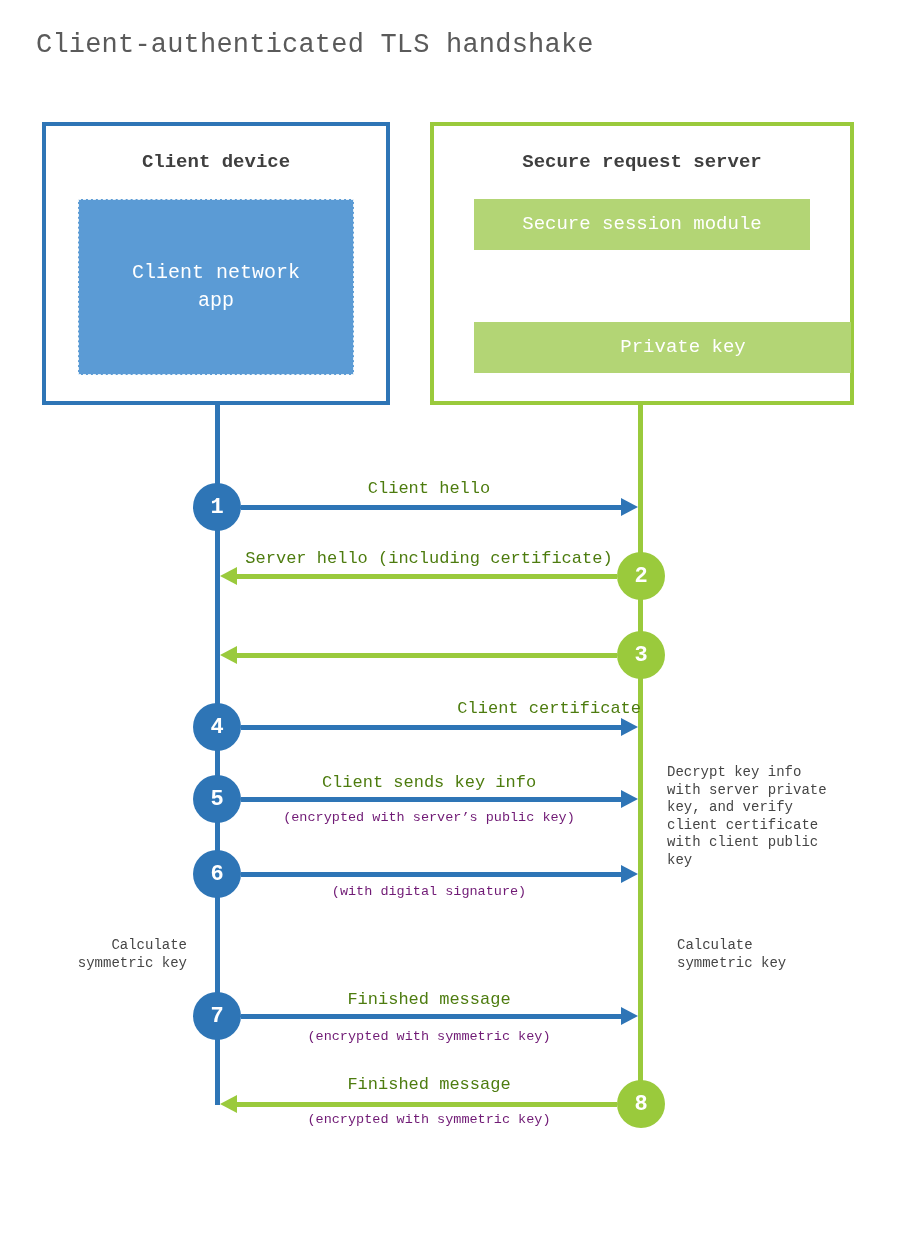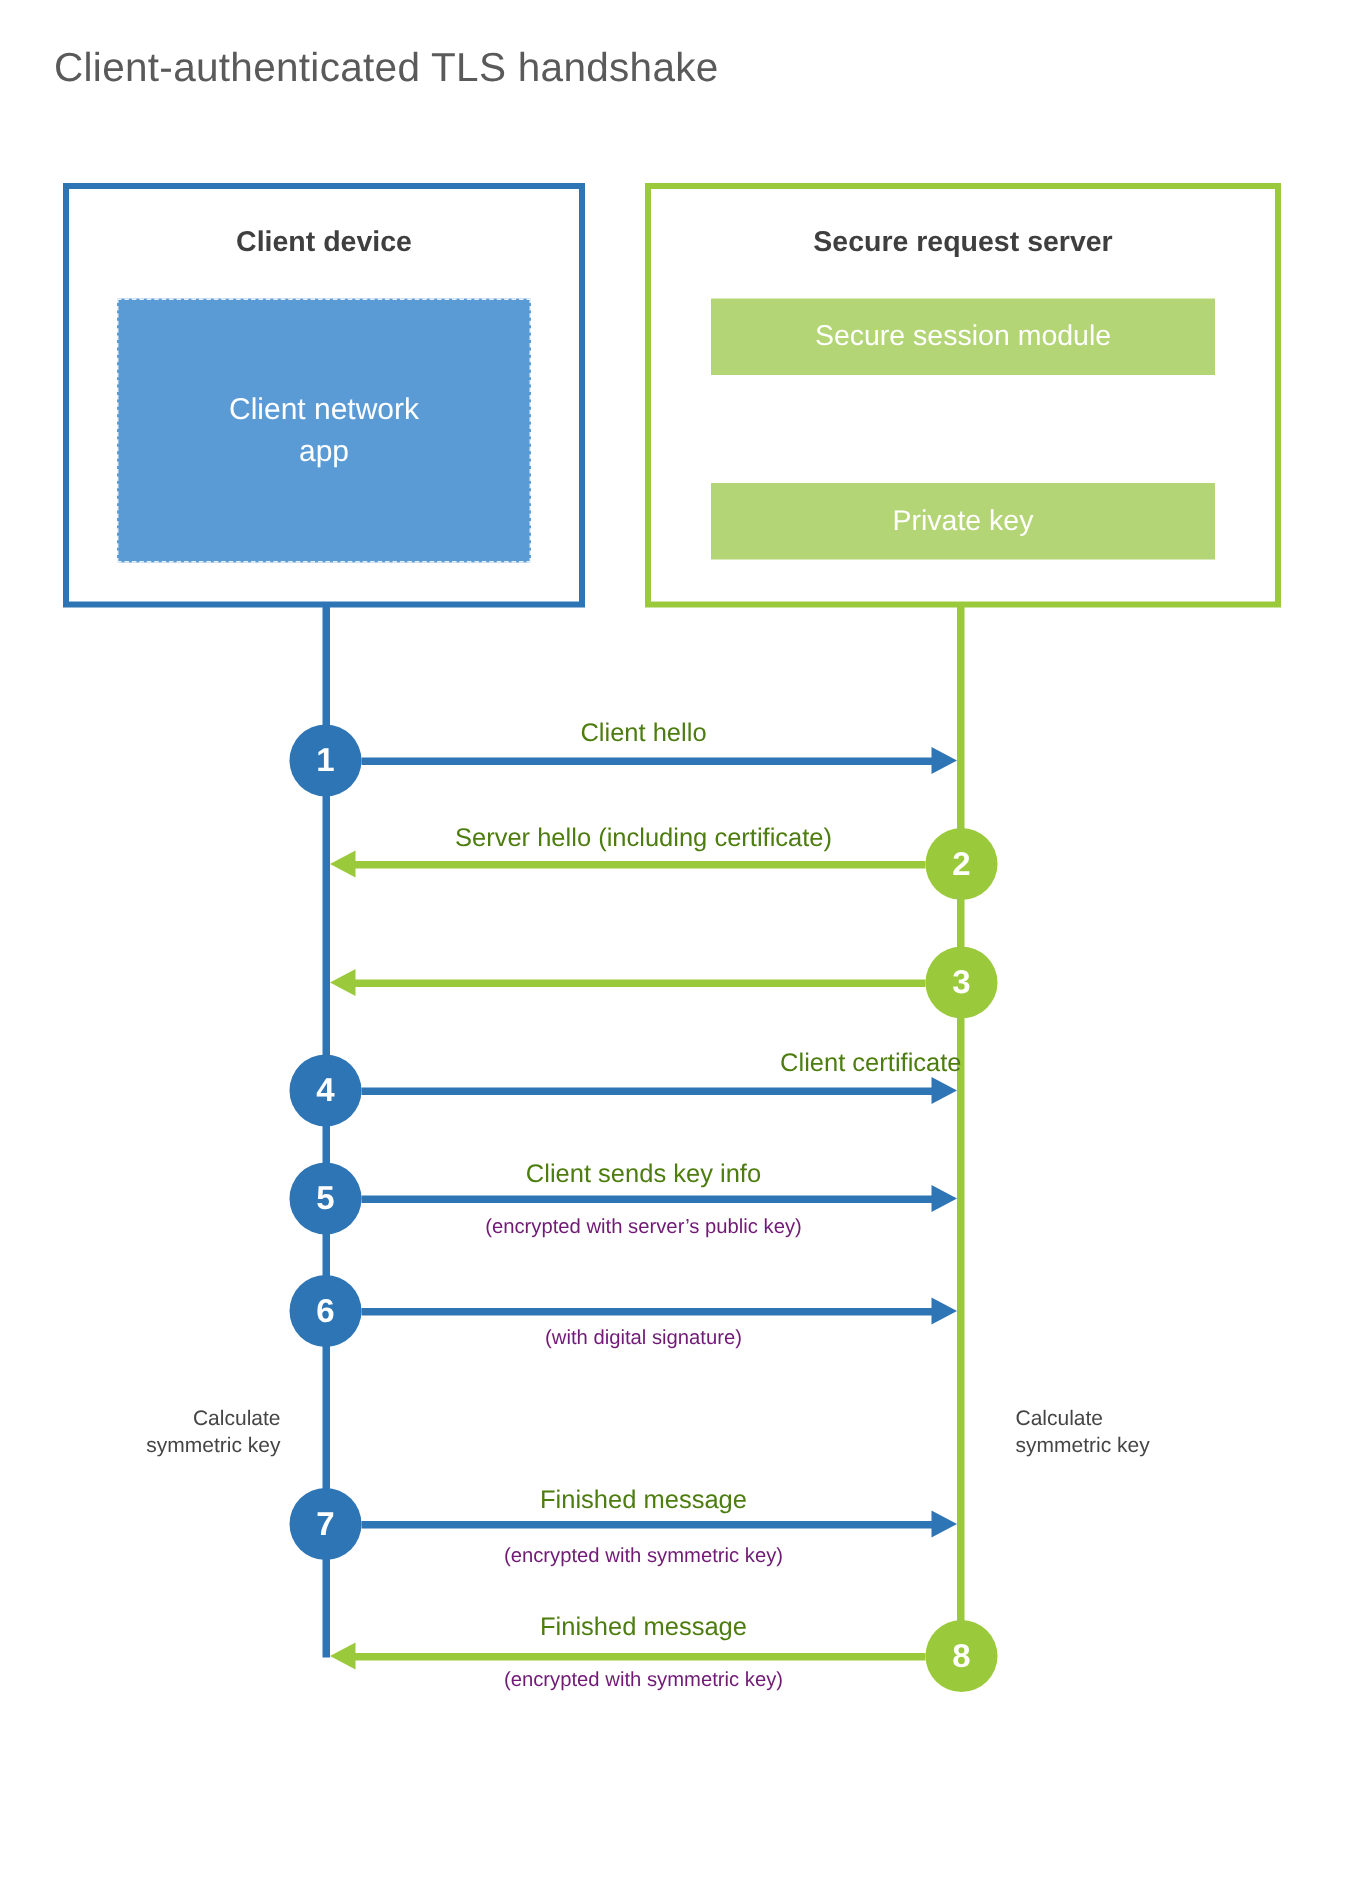--- a/index.html
+++ b/index.html
@@ -1,18 +1,18 @@
 <!DOCTYPE html>
 <html style="--blue: #2e75b6; --blue-fill: #5b9bd5; --green: #9aca3c; --green-fill: #b3d575; --text-dark: #3f3f3f; --title-gray: #5a5a5a;"><head>
 <meta charset="utf-8">
 <style>
   html,body { margin:0; padding:0; background:#ffffff; }
   .canvas {
     position:relative; width:900px; height:1212px; background:#fff;
-    font-family:Liberation Sans, sans-serif; overflow:hidden;
+    font-family:Liberation Mono, monospace; overflow:hidden;
   }
   .page-title {
     position:absolute; left:36px; top:30px; margin:0;
     font-size:27px; font-weight:400; color:var(--title-gray); letter-spacing:.2px;
   }
   
   .box { position:absolute; top:122px; height:283px; box-sizing:border-box; background:#fff; }
   .box.client { left:42px; width:348px; border:4px solid var(--blue); }
   .box.server { left:430px; width:424px; border:4px solid var(--green); }
   .box-title {
@@ -74,21 +74,21 @@
   <div class="box client">
     <div class="box-title">Client device</div>
   </div>
   <div class="app-box">Client network
 app</div>
 
   <div class="box server">
     <div class="box-title">Secure request server</div>
   </div>
   <div class="bar" style="top:199px;">Secure session module</div>
-  <div class="bar" style="top:322px;">Private key</div>
+  <div class="bar" style="top:322px;padding-left:41px;">Private key</div>
 
   <div class="lifeline blue-bg" style="left:215px; top:404px; height:701px;"></div>
   <div class="lifeline green-bg" style="left:638px; top:404px; height:700px;"></div>
 
   <div class="msg-label" style="top:479px;">Client hello</div>
   <div class="step-line blue-bg" style="left:241px; top:504.5px; width:381px;"></div>
   <div class="arrow-right" style="left:621px; top:498px;"></div>
   <div class="circle blue-bg" style="left:193px; top:483px;">1</div>
 
   <div class="msg-label" style="top:549px;">Server hello (including certificate)</div>
@@ -121,18 +121,19 @@
   <div class="arrow-right" style="left:621px; top:1007px;"></div>
   <div class="circle blue-bg" style="left:193px; top:992px;">7</div>
   <div class="msg-sub" style="top:1029px;">(encrypted with symmetric key)</div>
 
   <div class="msg-label" style="top:1075px;">Finished message</div>
   <div class="step-line green-bg" style="left:236px; top:1101.5px; width:381px;"></div>
   <div class="arrow-left" style="left:220px; top:1095px;"></div>
   <div class="circle green-bg" style="left:617px; top:1080px;">8</div>
   <div class="msg-sub" style="top:1112px;">(encrypted with symmetric key)</div>
 
+  <div class="side-note note-decrypt">Decrypt key info with server private key, and verify client certificate with client public key</div>
   <div class="side-note calc-left">Calculate
 symmetric key</div>
   <div class="side-note calc-right">Calculate
 symmetric key</div>
 
 </div>
 
 </body></html>

